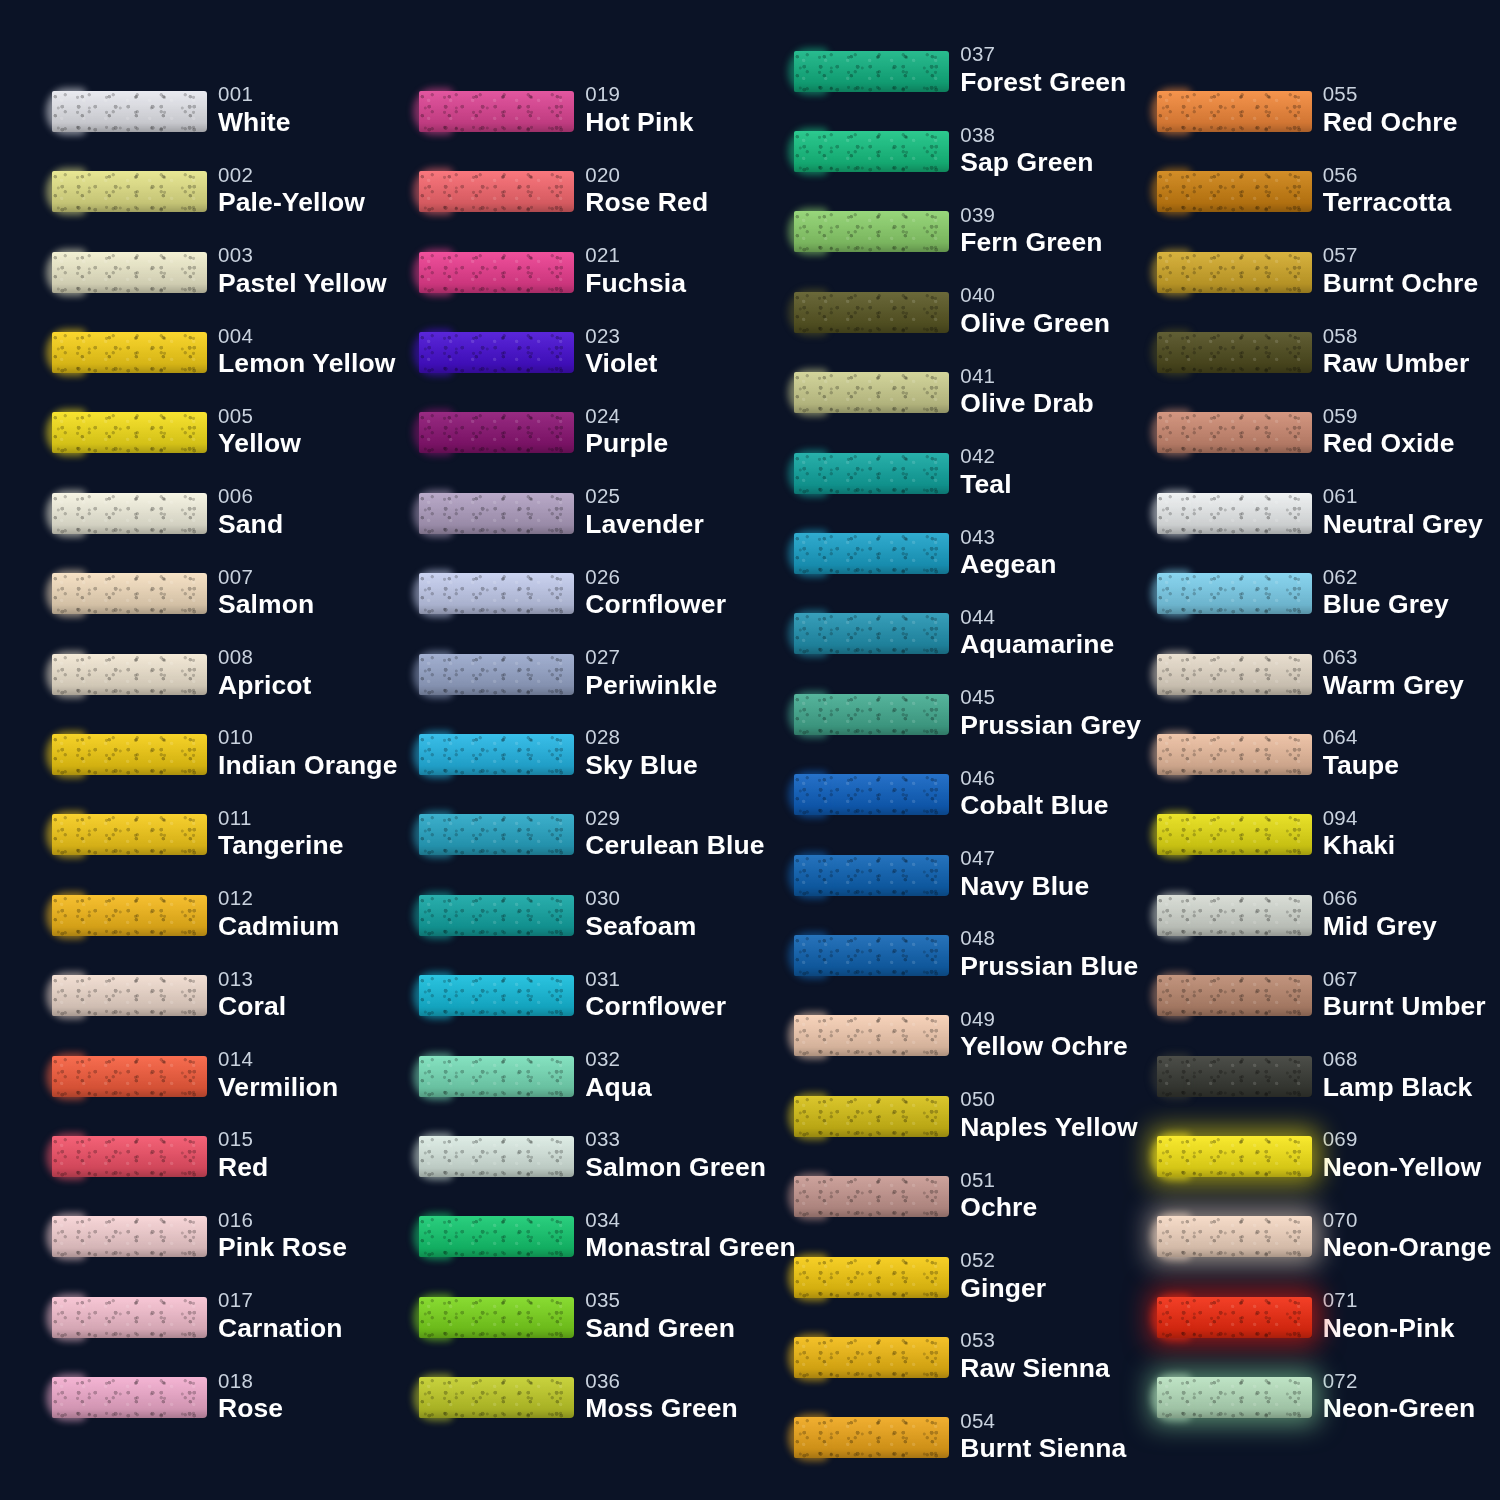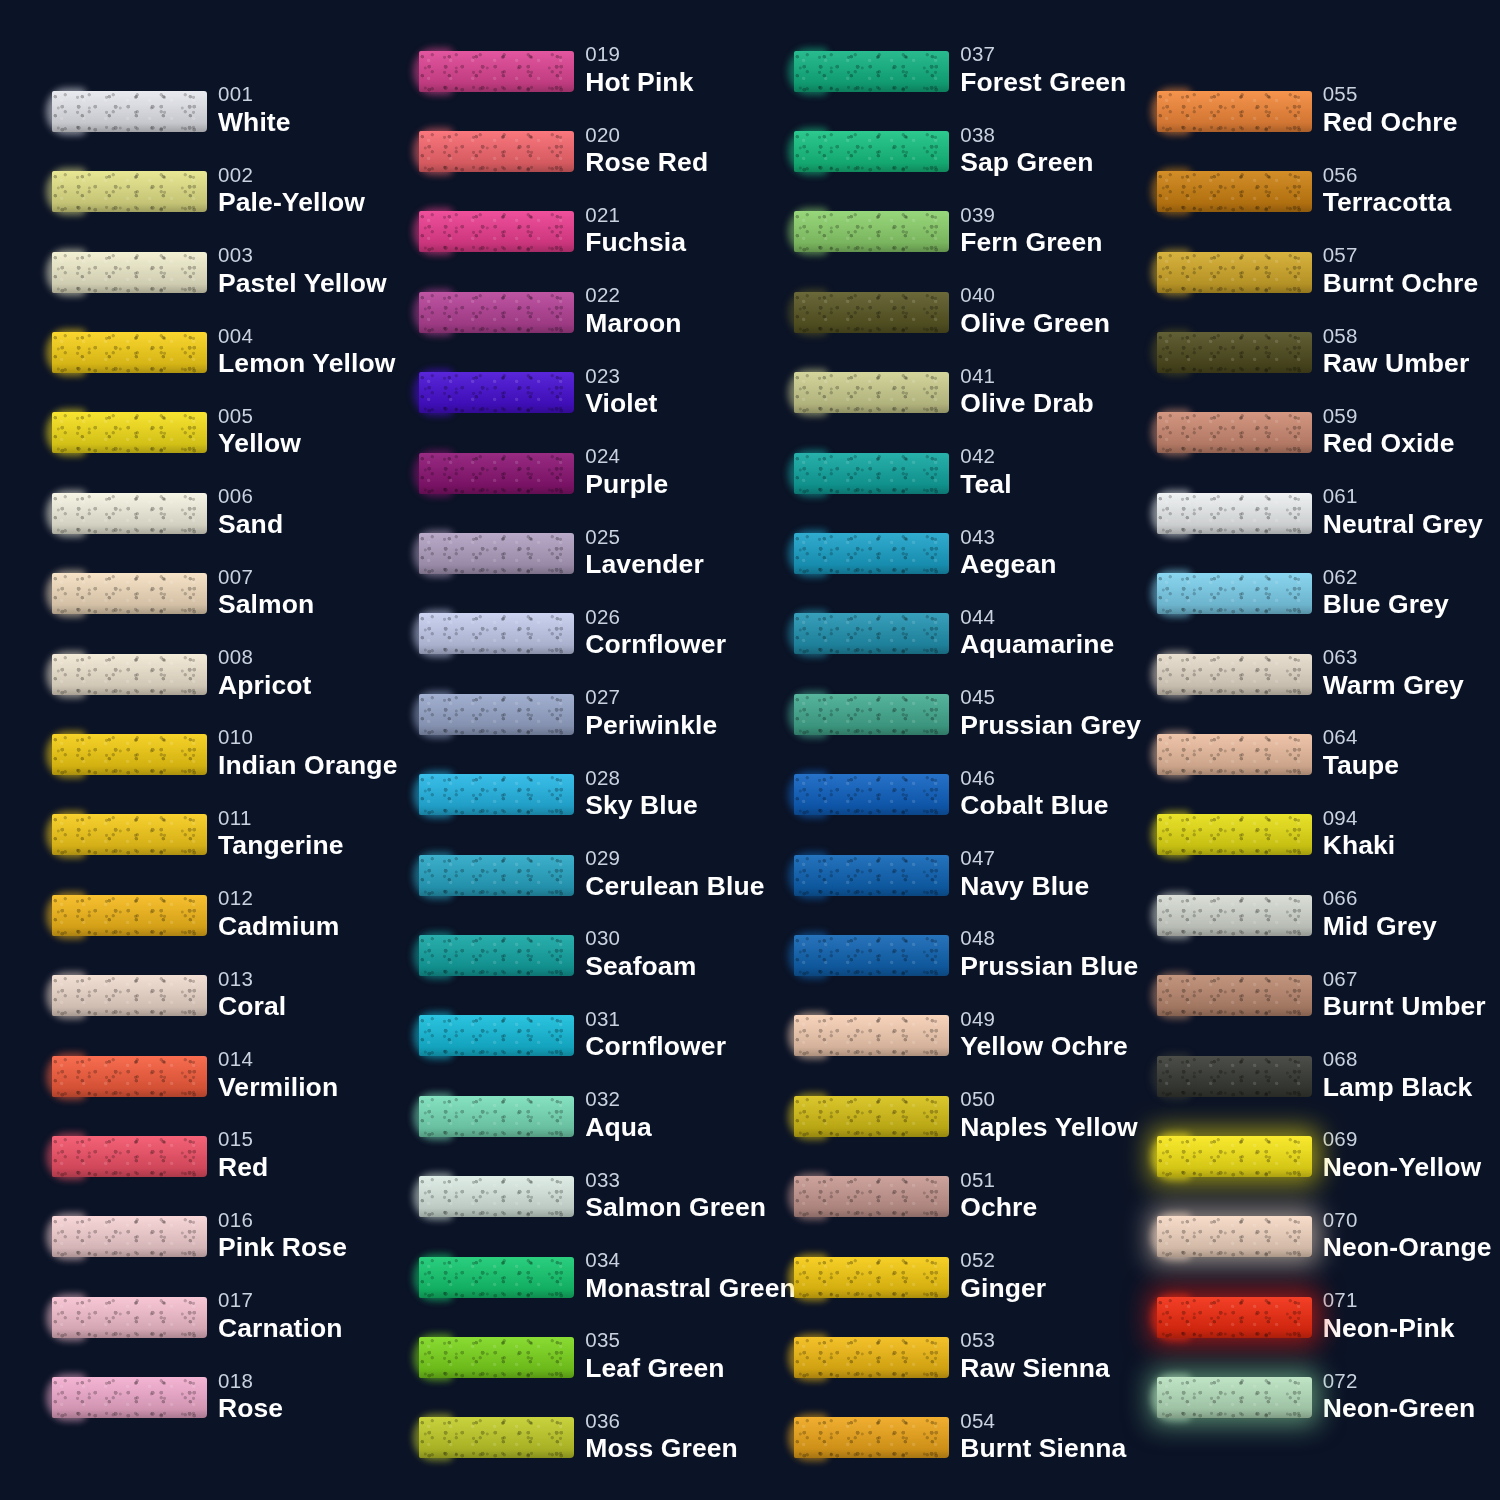--- a/index.html
+++ b/index.html
@@ -298,29 +298,20 @@
           <div class="smear-wrap">
             <div class="smear" style="background: rgb(238, 63, 146);"></div>
           </div>
           <div class="label-block">
             <span class="code">021</span>
             <span class="name">Fuchsia</span>
           </div>
         </div>
         <div class="swatch-row">
           <div class="smear-wrap">
-            <div class="smear" style="background: rgb(184, 68, 154);"></div>
-          </div>
-          <div class="label-block">
-            <span class="code">022</span>
-            <span class="name">Maroon</span>
-          </div>
-        </div>
-        <div class="swatch-row">
-          <div class="smear-wrap">
             <div class="smear" style="background: rgb(74, 17, 214);"></div>
           </div>
           <div class="label-block">
             <span class="code">023</span>
             <span class="name">Violet</span>
           </div>
         </div>
         <div class="swatch-row">
           <div class="smear-wrap">
             <div class="smear" style="background: rgb(142, 22, 118);"></div>
@@ -419,21 +410,21 @@
             <span class="code">034</span>
             <span class="name">Monastral Green</span>
           </div>
         </div>
         <div class="swatch-row">
           <div class="smear-wrap">
             <div class="smear" style="background: rgb(126, 217, 31);"></div>
           </div>
           <div class="label-block">
             <span class="code">035</span>
-            <span class="name">Leaf Green</span>
+            <span class="name">Sand Green</span>
           </div>
         </div>
         <div class="swatch-row">
           <div class="smear-wrap">
             <div class="smear" style="background: rgb(196, 207, 43);"></div>
           </div>
           <div class="label-block">
             <span class="code">036</span>
             <span class="name">Moss Green</span>
           </div>

